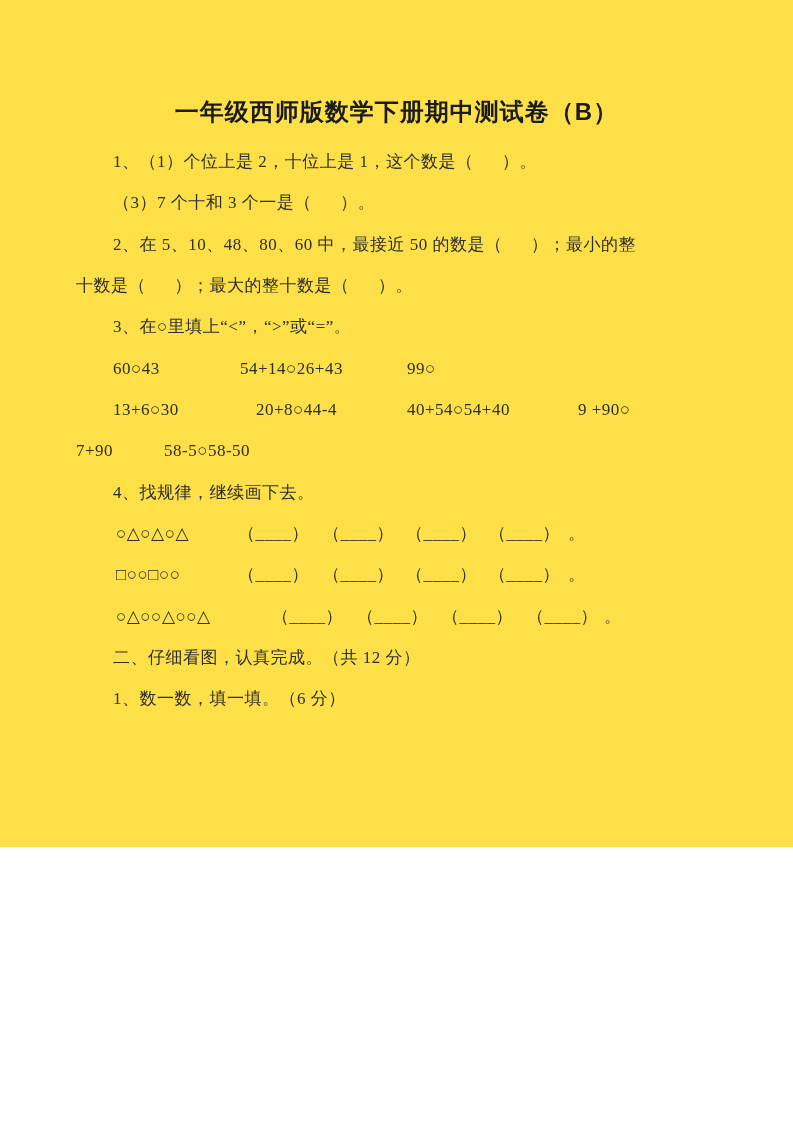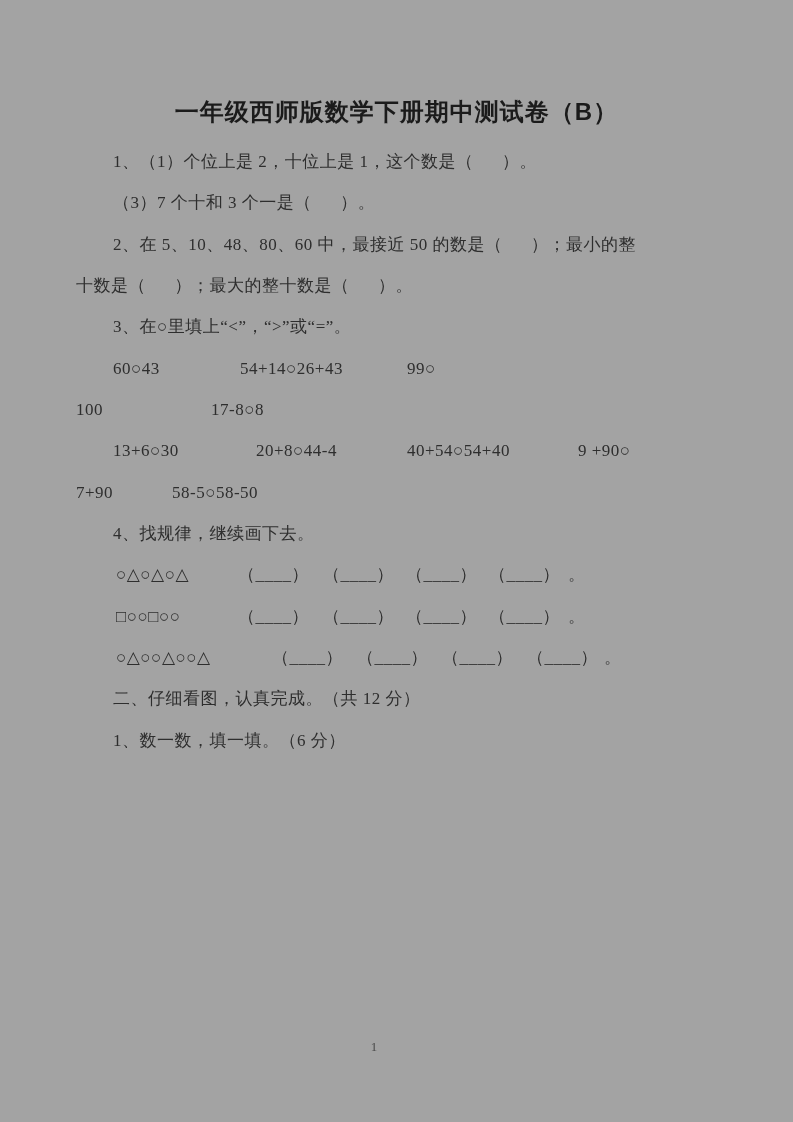--- a/index.html
+++ b/index.html
@@ -1,20 +1,20 @@
 <!DOCTYPE html>
 <html><head>
 <meta charset="utf-8">
 <style>
   html, body { margin: 0; padding: 0; background: #ffffff; }
   .page {
     position: relative;
     width: 793px;
-    height: 1122px;
-    background: #a3a3a3;
+    height: 847px;
+    background: #fde047;
     overflow: hidden;
     font-family: "Liberation Serif", "DejaVu Serif", serif;
     color: #2e2e2e;
   }
   .title {
     margin: 0;
     padding-top: 96px;
     text-align: center;
     font-family: "Liberation Sans", "DejaVu Sans", sans-serif;
     font-weight: bold;
@@ -48,21 +48,21 @@
 
   .q3r2 span:nth-child(1) { left: 0px; }
   .q3r2 span:nth-child(2) { left: 135px; }
 
   .q3r3 span:nth-child(1) { left: 37px; }
   .q3r3 span:nth-child(2) { left: 180px; }
   .q3r3 span:nth-child(3) { left: 331px; }
   .q3r3 span:nth-child(4) { left: 502px; }
 
   .q3r4 span:nth-child(1) { left: 0px; }
-  .q3r4 span:nth-child(2) { left: 88px; margin-left: 8px; }
+  .q3r4 span:nth-child(2) { left: 88px; }
 
   
   .q4r1 span:nth-child(1), .q4r2 span:nth-child(1) { left: 40px; }
   .q4r1 span:nth-child(2), .q4r2 span:nth-child(2) { left: 162px; }
   .q4r1 span:nth-child(3), .q4r2 span:nth-child(3) { left: 247px; }
   .q4r1 span:nth-child(4), .q4r2 span:nth-child(4) { left: 330px; }
   .q4r1 span:nth-child(5), .q4r2 span:nth-child(5) { left: 413px; }
   .q4r1 span:nth-child(6), .q4r2 span:nth-child(6) { left: 492px; }
 
   .q4r3 span:nth-child(1) { left: 40px; }
@@ -98,24 +98,20 @@
     <p class="ind">2、在 5、10、48、80、60 中，最接近 50 的数是（      ）；最小的整</p>
     <p>十数是（      ）；最大的整十数是（      ）。</p>
 
     <p class="ind">3、在○里填上“&lt;”，“&gt;”或“=”。</p>
 
     <p class="row q3r1">
       <span>60○43</span>
       <span>54+14○26+43</span>
       <span>99○</span>
     </p>
-    <p class="row q3r2">
-      <span>100</span>
-      <span>17-8○8</span>
-    </p>
     <p class="row q3r3">
       <span>13+6○30</span>
       <span>20+8○44-4</span>
       <span>40+54○54+40</span>
       <span>9 +90○</span>
     </p>
     <p class="row q3r4">
       <span>7+90</span>
       <span>58-5○58-50</span>
     </p>

